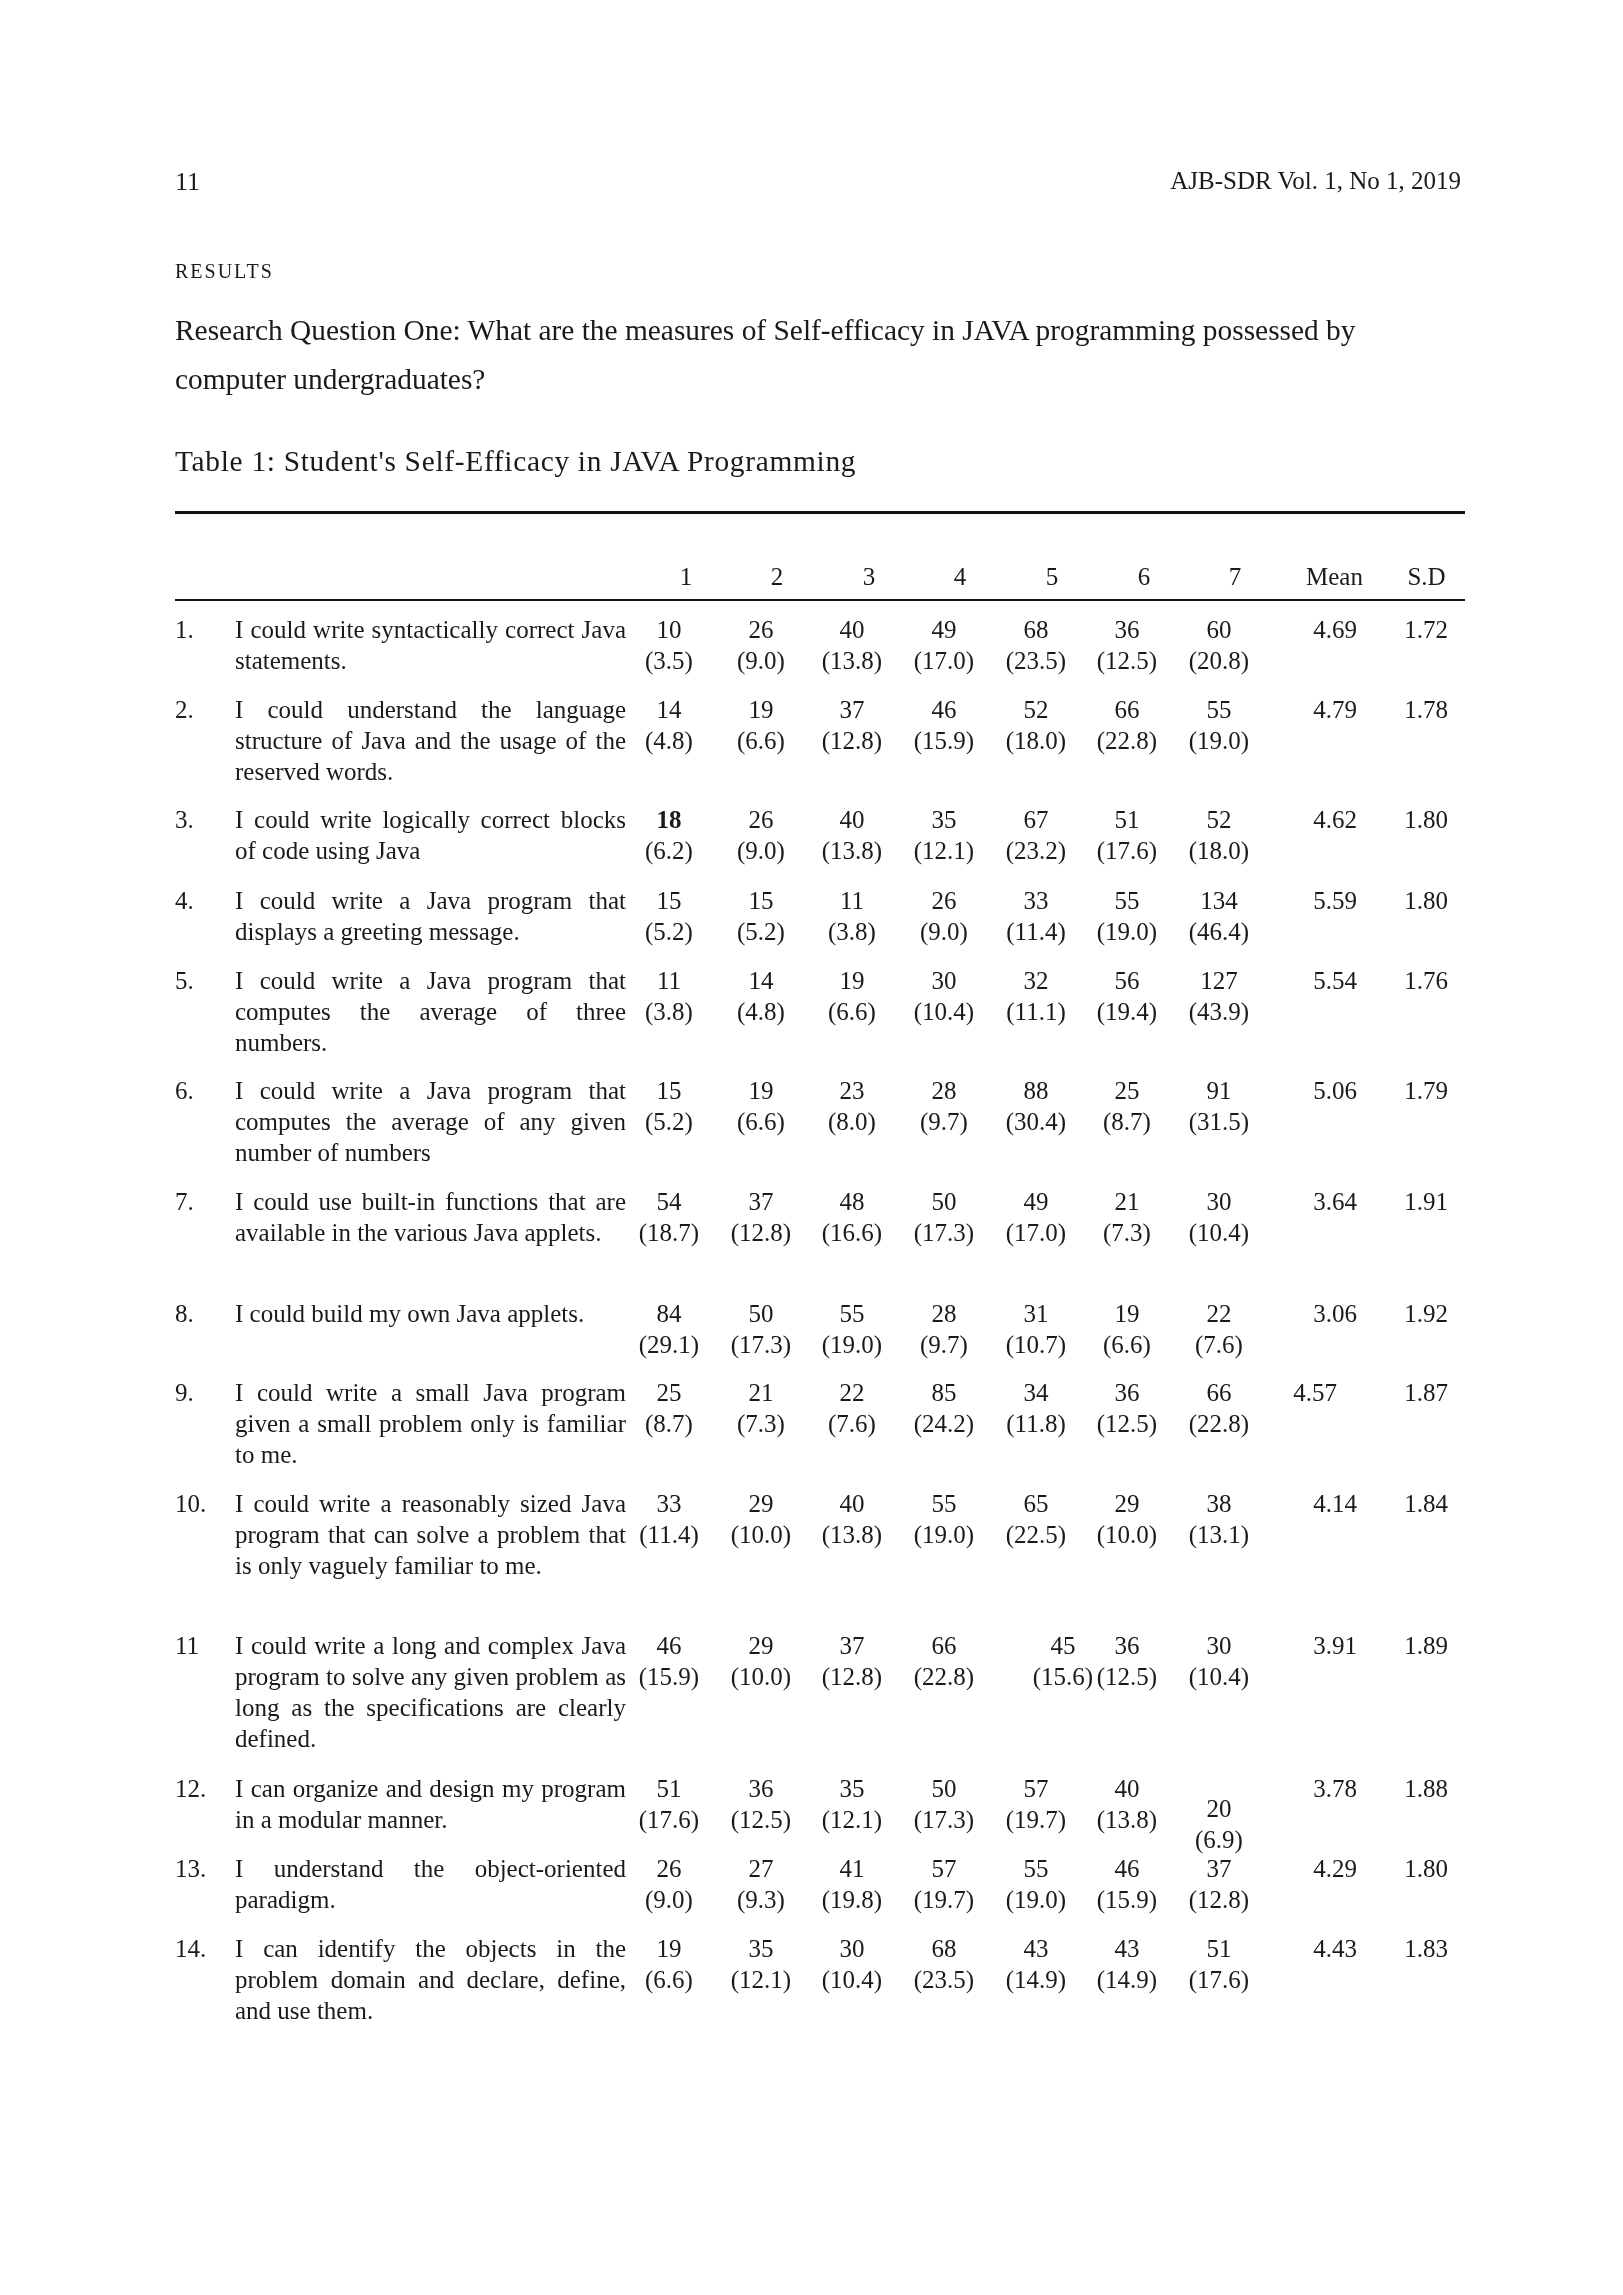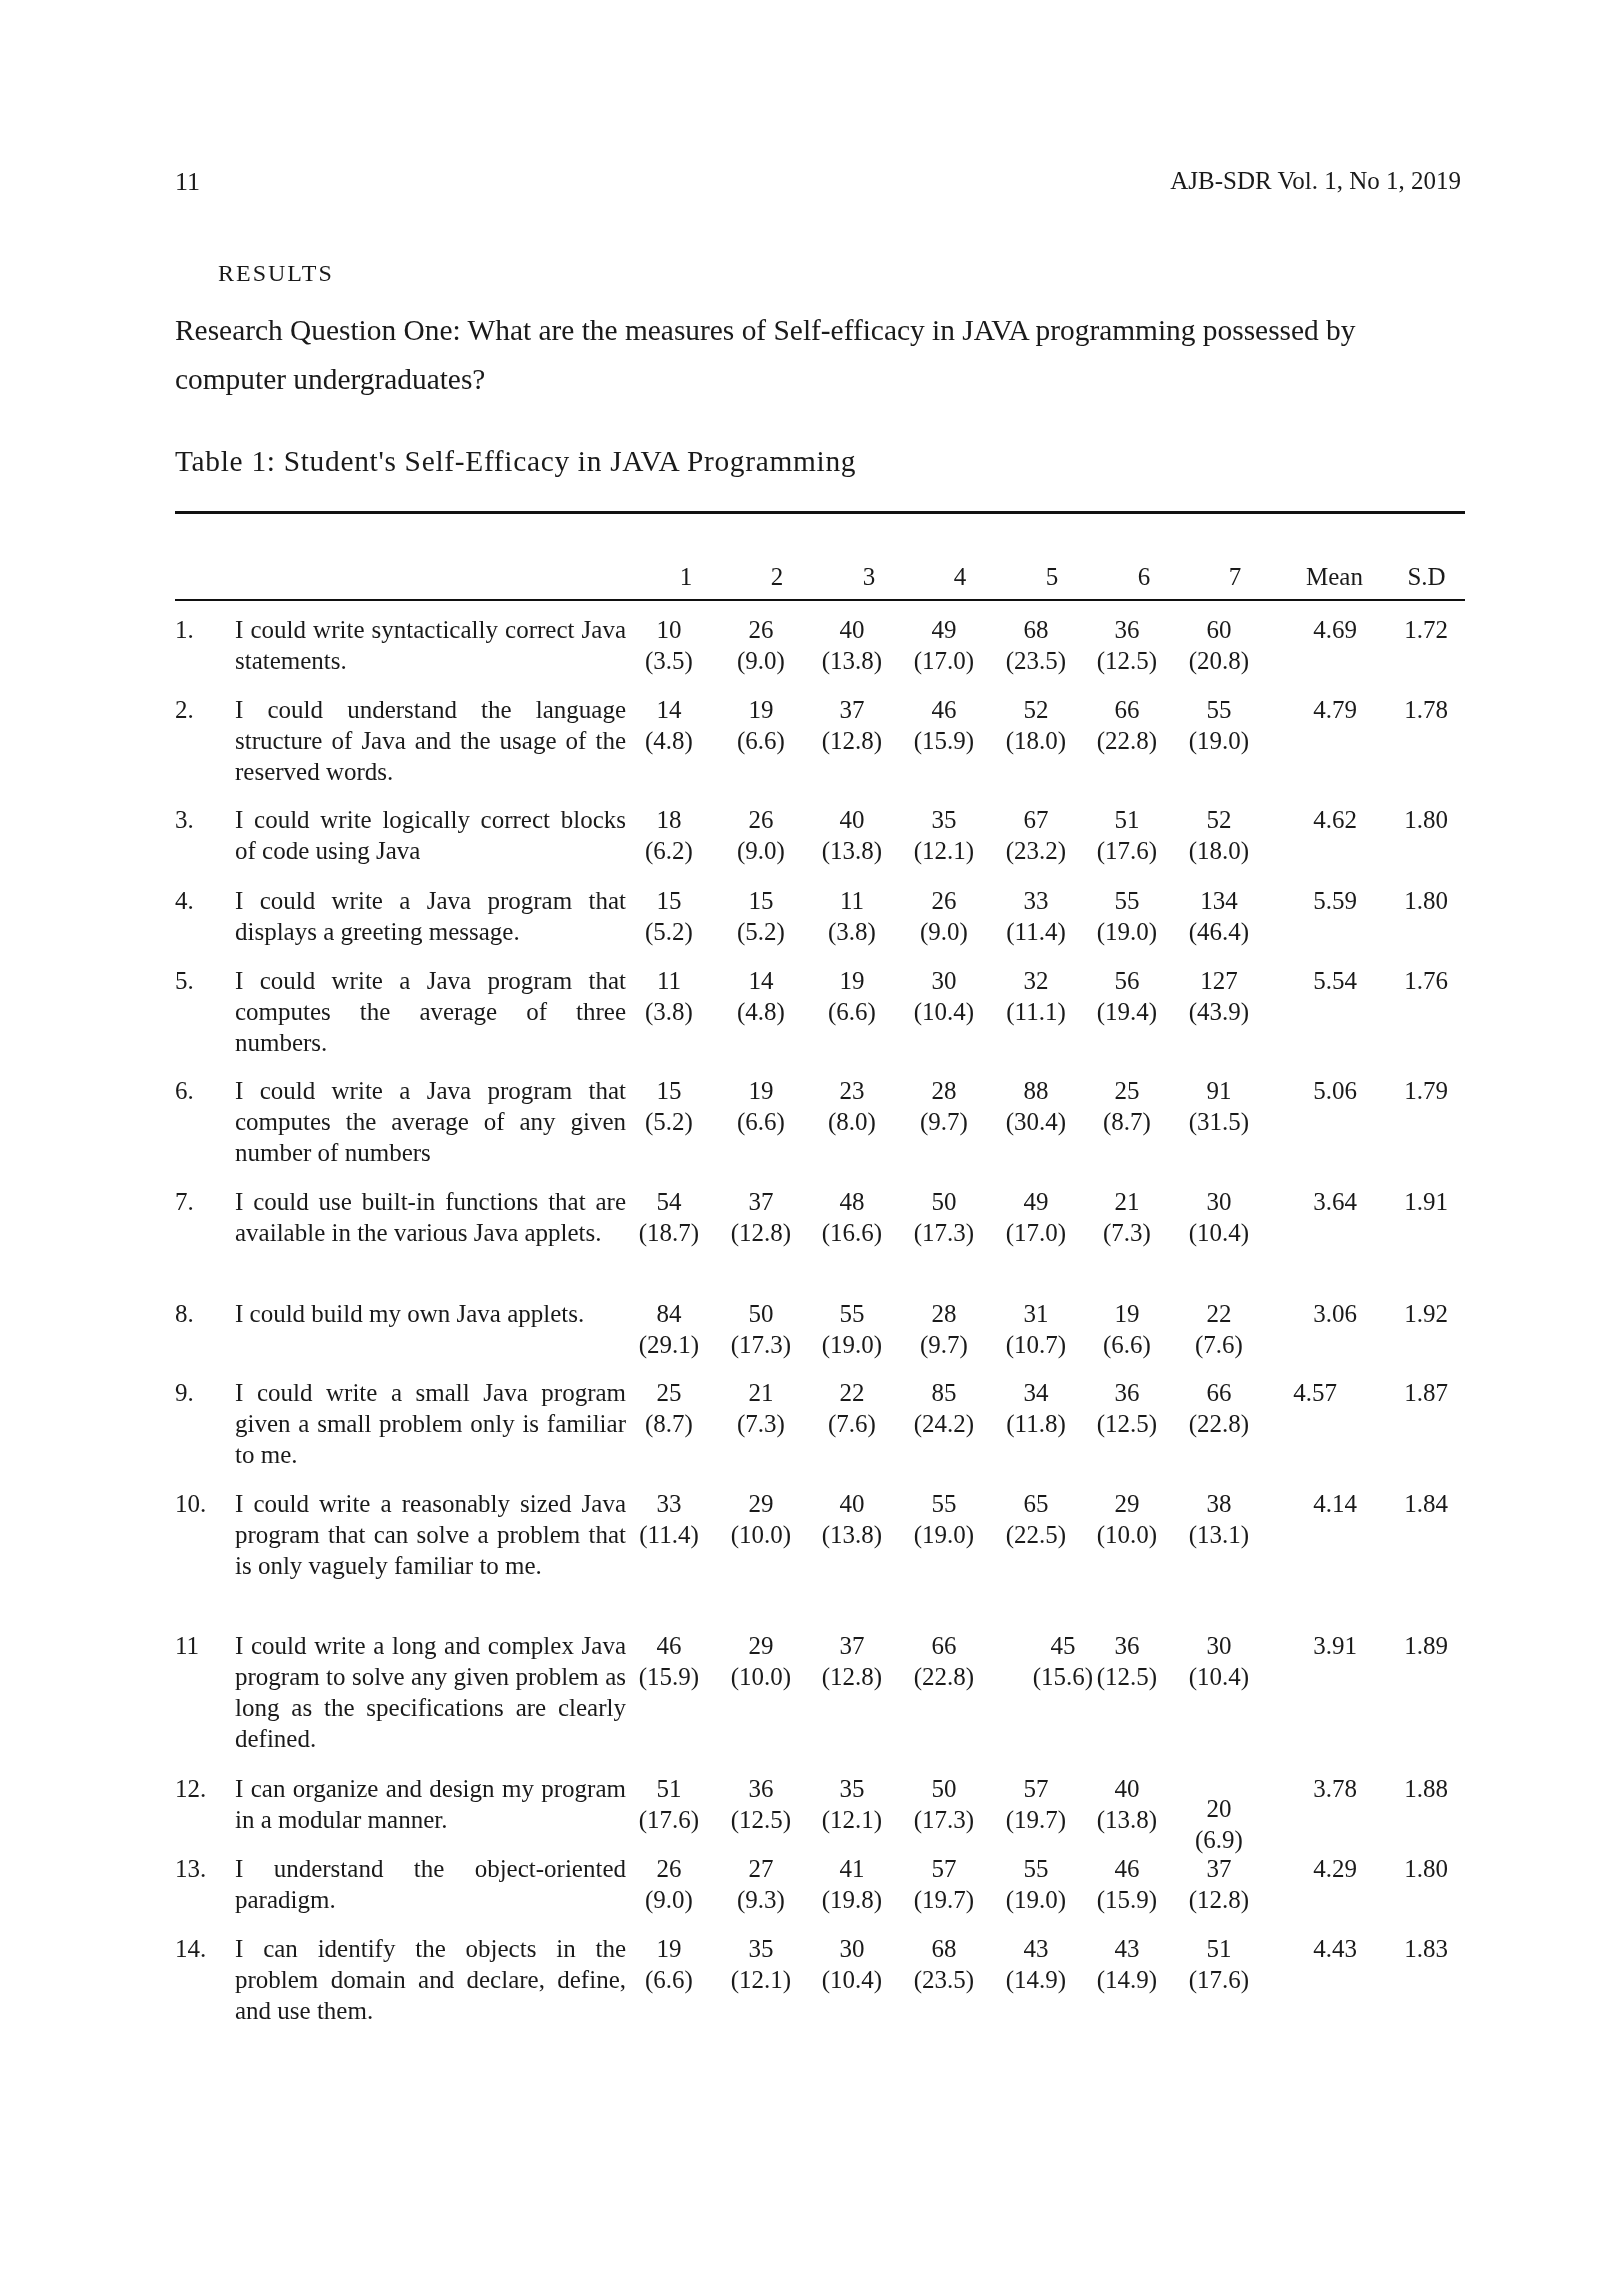--- a/index.html
+++ b/index.html
@@ -1,21 +1,21 @@
 <!DOCTYPE html>
 <html style="font-size:10.5px"><head>
 <meta charset="utf-8">
 <style>
   html, body { margin:0; padding:0; background:#ffffff; }
   body { width:1623px; height:2295px; position:relative; overflow:hidden;
          font-family:"Liberation Serif", "DejaVu Serif", serif; color:#1a1a1a; }
   .abs { position:absolute; }
   #page-number { left:175px; top:167px; font-size:26px; }
   #journal { right:162px; top:167px; font-size:25px; }
-  #results { left:175px; top:260px; font-size:24px; letter-spacing:2px;margin-left:43px; }
+  #results { left:175px; top:260px; font-size:20px; letter-spacing:2px; }
   #rq { left:175px; top:306px; width:1292px; font-size:29.4px; line-height:49px; }
   #caption { left:175px; top:445px; font-size:29.4px; letter-spacing:0.7px; }
   #rule-top { left:175px; top:511px; width:1290px; height:2.6px; background:#111; }
   #rule-head { left:175px; top:599px; width:1290px; height:2px; background:#111; }
   .hdr { top:563px; font-size:25px; text-align:center; width:52px; }
   .row { position:absolute; left:175px; width:1290px; font-size:25px; line-height:31px; }
   .num { position:absolute; left:0; top:0; }
   .stmt { position:absolute; left:60px; top:0; width:391px; text-align:justify; text-align-last:left; }
   .cell { position:absolute; top:0; width:92px; text-align:center; }
   .cell .pct { display:block; }
@@ -118,21 +118,21 @@
         <span class="cnt" style="display: block;">55</span>
         <span class="pct">(19.0)</span>
       </div>
       <div class="mean" style="left: 1124px; text-align: center;">4.79</div>
       <div class="sd" style="left: 1215px;">1.78</div>
     </div>
     <div class="row" style="top: 804px;">
       <span class="num">3.</span>
       <div class="stmt">I could write logically correct blocks of code using Java</div>
       <div class="cell" style="left: 448px;">
-        <span class="cnt" style="display: block;">18</span>
+        <span class="cnt" style="display: block; font-weight: bold;">18</span>
         <span class="pct">(6.2)</span>
       </div>
       <div class="cell" style="left: 540px;">
         <span class="cnt" style="display: block;">26</span>
         <span class="pct">(9.0)</span>
       </div>
       <div class="cell" style="left: 631px;">
         <span class="cnt" style="display: block;">40</span>
         <span class="pct">(13.8)</span>
       </div>

